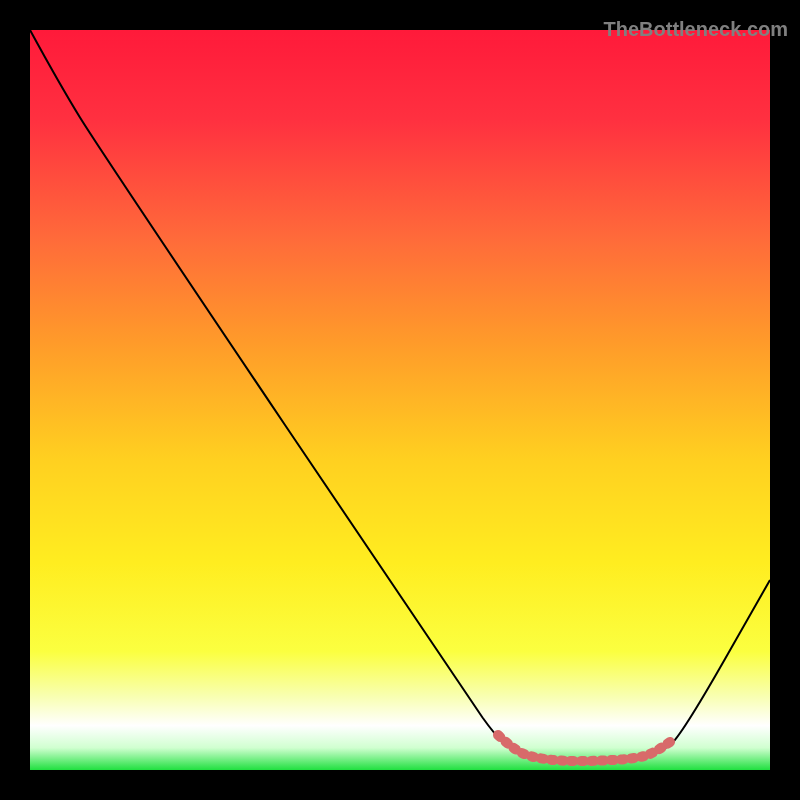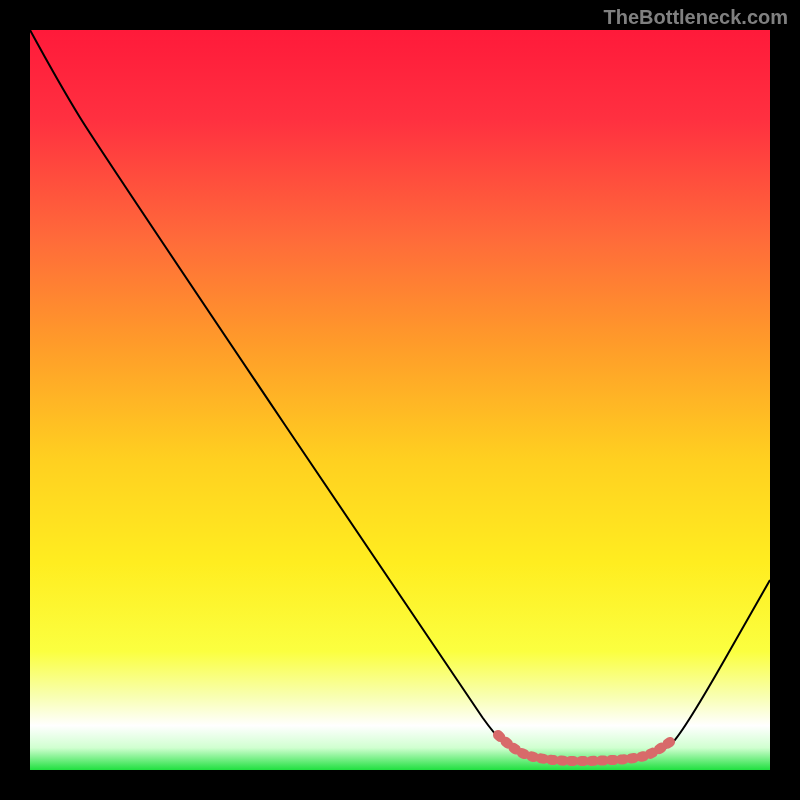--- a/index.html
+++ b/index.html
@@ -12,21 +12,21 @@
     position: relative;
   }
   .container {
     width: 800px;
     height: 800px;
     position: relative;
     background: #000;
   }
   .watermark {
     position: absolute;
-    top: 6px;
+    top: 18px;
     right: 12px;
     color: #808080;
     font-family: Arial, sans-serif;
     font-size: 20px;
     font-weight: bold;
     z-index: 10;
   }
   svg {
     position: absolute;
     top: 0;

